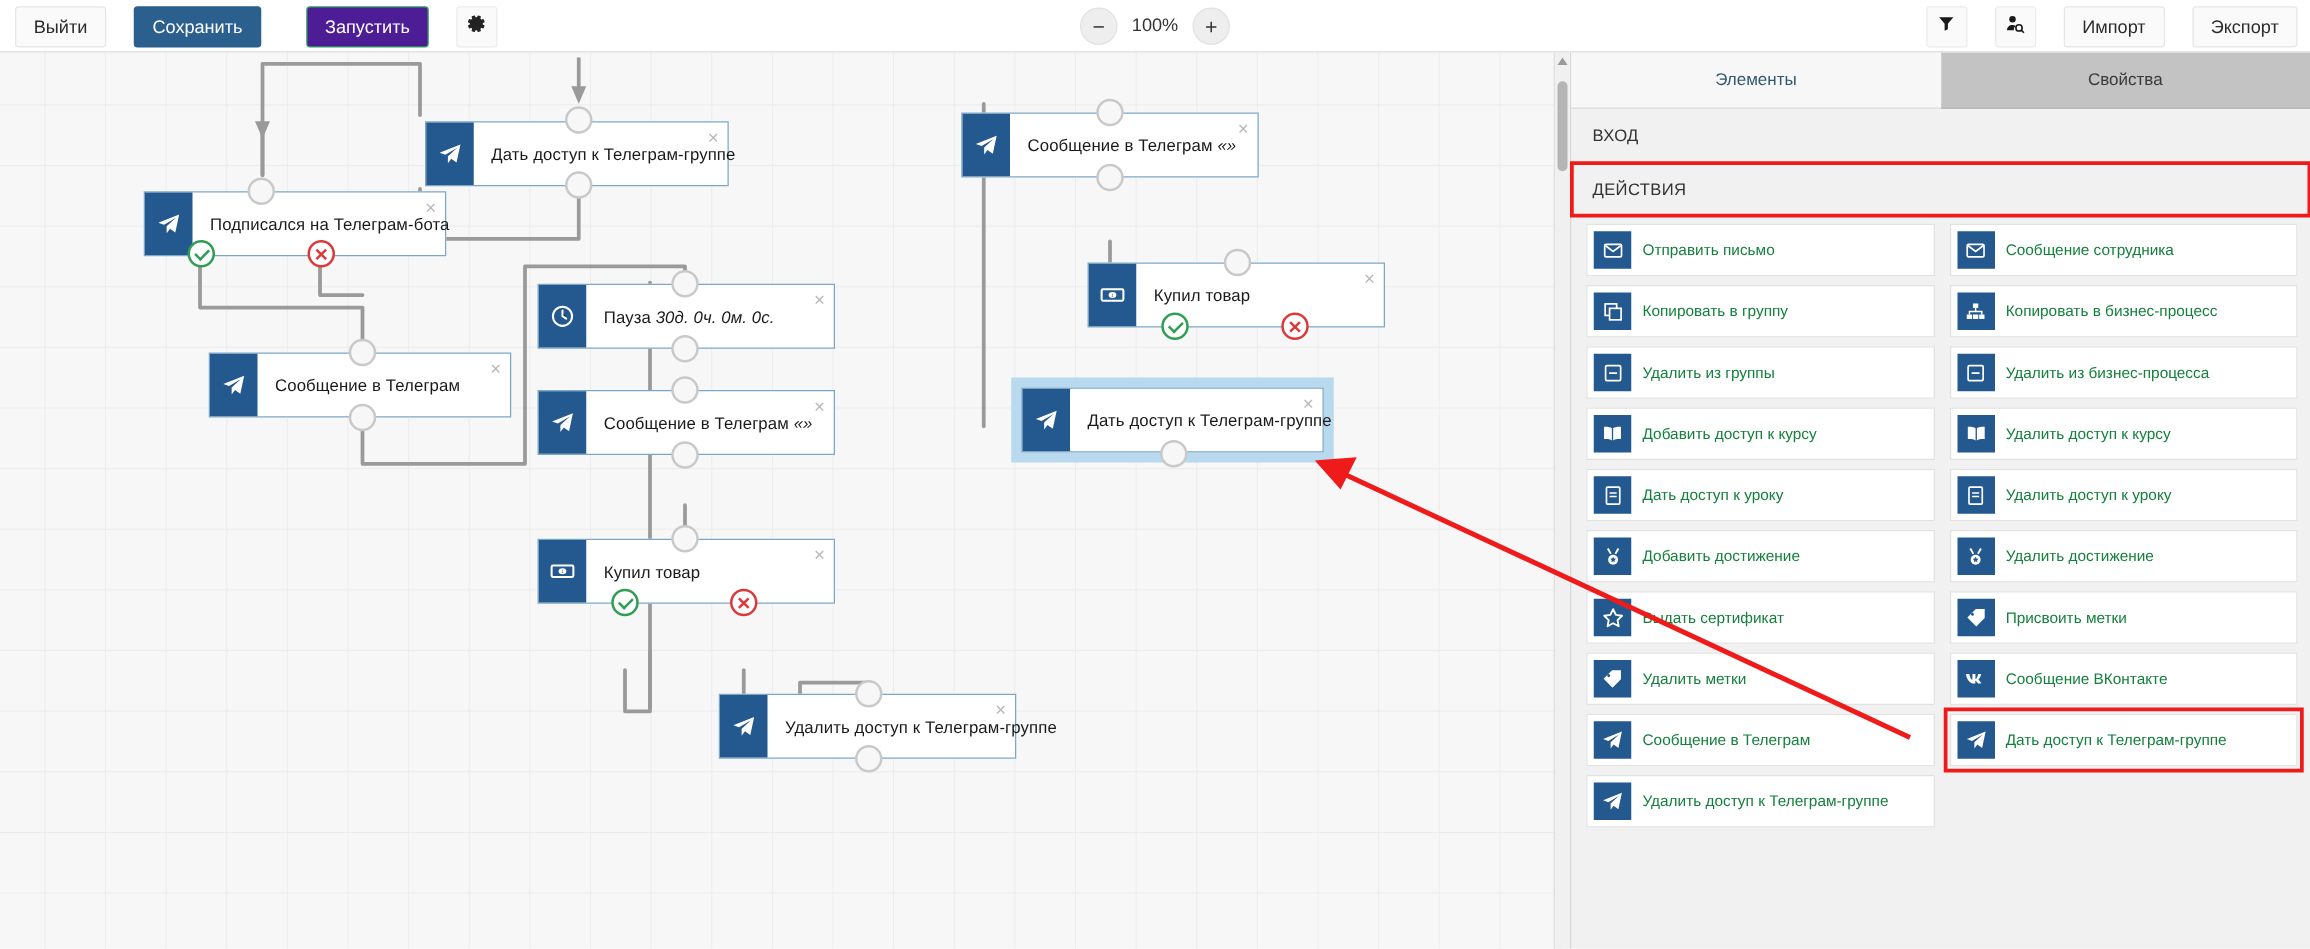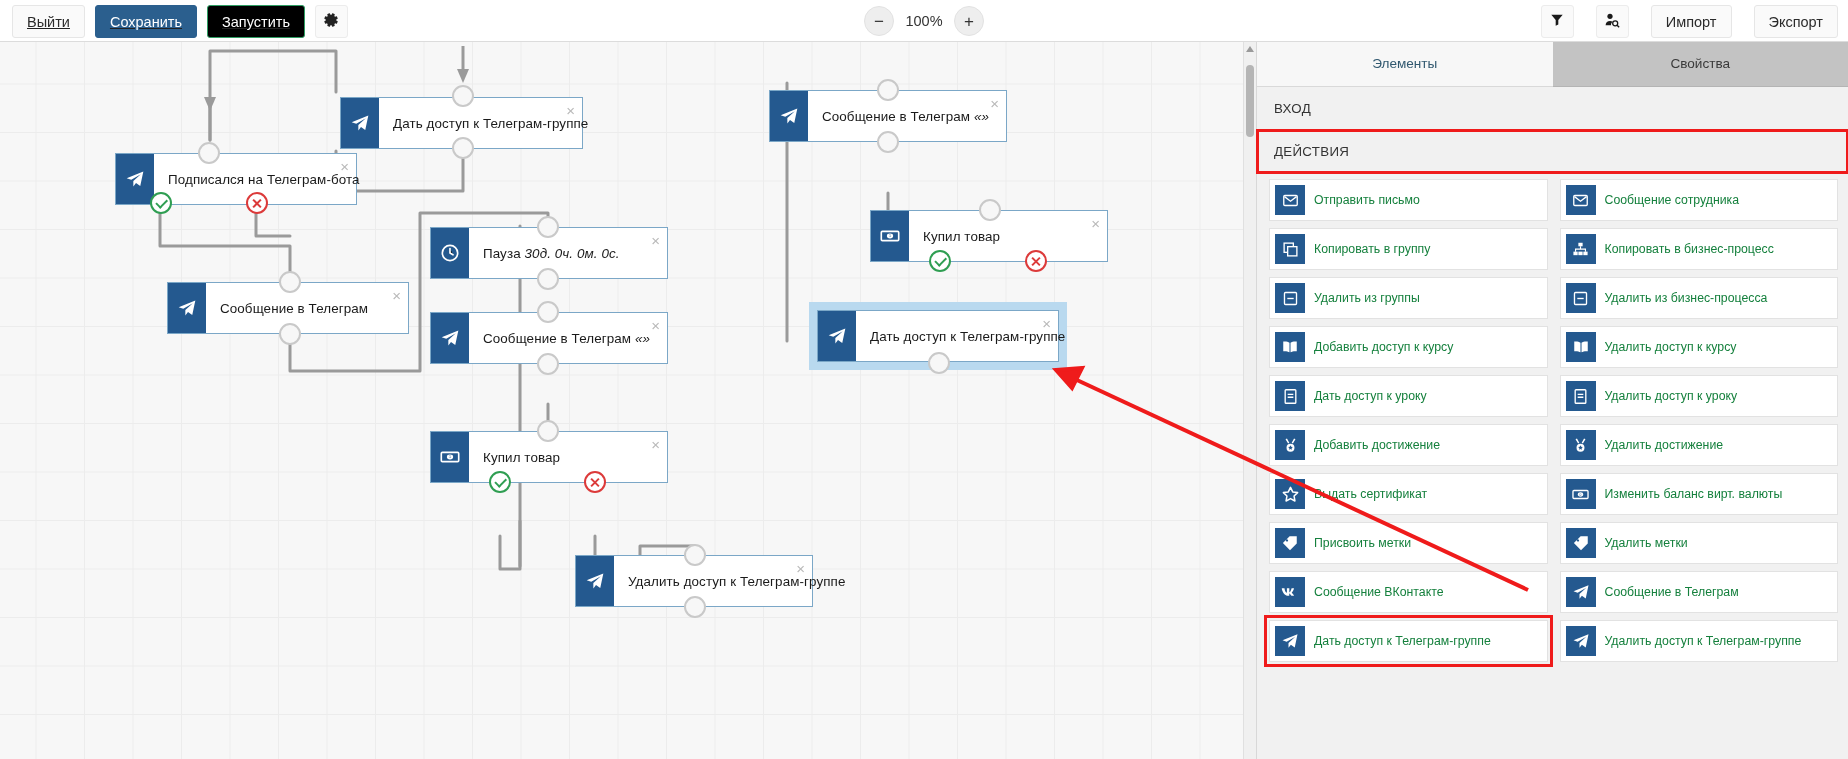--- a/index.html
+++ b/index.html
@@ -7,27 +7,27 @@
     width:1848px;height:759px;overflow:hidden;
     font-family:"Liberation Sans","DejaVu Sans",sans-serif;
     background:#ffffff;color:#222;
     -webkit-font-smoothing:antialiased;
   }
   #app{position:relative;width:1848px;height:759px;}
 
   
   .toolbar{position:absolute;top:0;left:0;width:1848px;height:41px;background:#ffffff;
            border-bottom:1px solid #dcdcdc;z-index:40;}
-  .tb-left{position:absolute;left:12px;top:5px;display:flex;align-items:center;gap:10px;text-decoration:underline;}
+  .tb-left{position:absolute;left:12px;top:5px;display:flex;align-items:center;gap:22px;}
   .tb-btn{height:31px;padding:0 14px;border:1px solid transparent;border-radius:3px;
           font-size:14.5px;display:flex;align-items:center;justify-content:center;
           cursor:pointer;background:#f5f5f5;color:#2b2b2b;white-space:nowrap;}
   .tb-btn.plain{background:#fafafa;border-color:#e6e6e6;}
   .tb-btn.primary{background:#2b5f8e;color:#fff;border-color:#2b5f8e;}
-  .tb-btn.success{background:#000000;color:#fff;border-color:#2e9e63;}
+  .tb-btn.success{background:#4c1d95;color:#fff;border-color:#2e9e63;margin-left:14px;}
   .tb-icon-btn{width:31px;height:31px;background:#fafafa;border:1px solid #ececec;border-radius:3px;
                display:flex;align-items:center;justify-content:center;cursor:pointer;}
 
   .zoomgrp{position:absolute;left:50%;top:6px;transform:translateX(-50%);
            display:flex;align-items:center;gap:10px;}
   .zbtn{width:28px;height:28px;border-radius:50%;background:#eeeeee;border:1px solid #e2e2e2;
         display:flex;align-items:center;justify-content:center;cursor:pointer;color:#333;font-size:17px;line-height:1;}
   .zlevel{font-size:14.5px;color:#333;min-width:40px;text-align:center;}
 
   .tb-right{position:absolute;right:10px;top:5px;display:flex;align-items:center;gap:22px;}
@@ -475,30 +475,20 @@
 
       <div class="item">
         <div class="ic">
             <svg width="19" height="19" viewBox="0 0 24 24">
               <path fill="none" stroke="#fff" stroke-width="1.9" stroke-linejoin="round" d="M12 3l2.8 5.7 6.2.9-4.5 4.4 1.1 6.2-5.6-3-5.6 3 1.1-6.2L3 9.6l6.2-.9z"></path>
             </svg>
           </div>
         <div class="tx">Выдать сертификат</div>
       </div>
 
-      <div class="item">
-        <div class="ic">
-            <svg width="19" height="19" viewBox="0 0 24 24">
-              <rect x="2.5" y="7" width="19" height="10" rx="1.2" fill="none" stroke="#fff" stroke-width="1.7"></rect>
-              <ellipse cx="12" cy="12" rx="3.4" ry="2.7" fill="#fff"></ellipse>
-              <text x="12" y="13.6" font-size="4.2" text-anchor="middle" fill="#24598f" font-family="sans-serif">0</text>
-            </svg>
-          </div>
-        <div class="tx">Изменить баланс вирт. валюты</div>
-      </div>
 
       <div class="item">
         <div class="ic">
             <svg width="18" height="18" viewBox="0 0 24 24">
               <path fill="#fff" d="M11.5 3H21v9.5L12 21.5 2.5 12zM6.9 7.6a1.5 1.5 0 102.2 2.1 1.5 1.5 0 00-2.2-2.1z"></path>
             </svg>
           </div>
         <div class="tx">Присвоить метки</div>
       </div>
 

